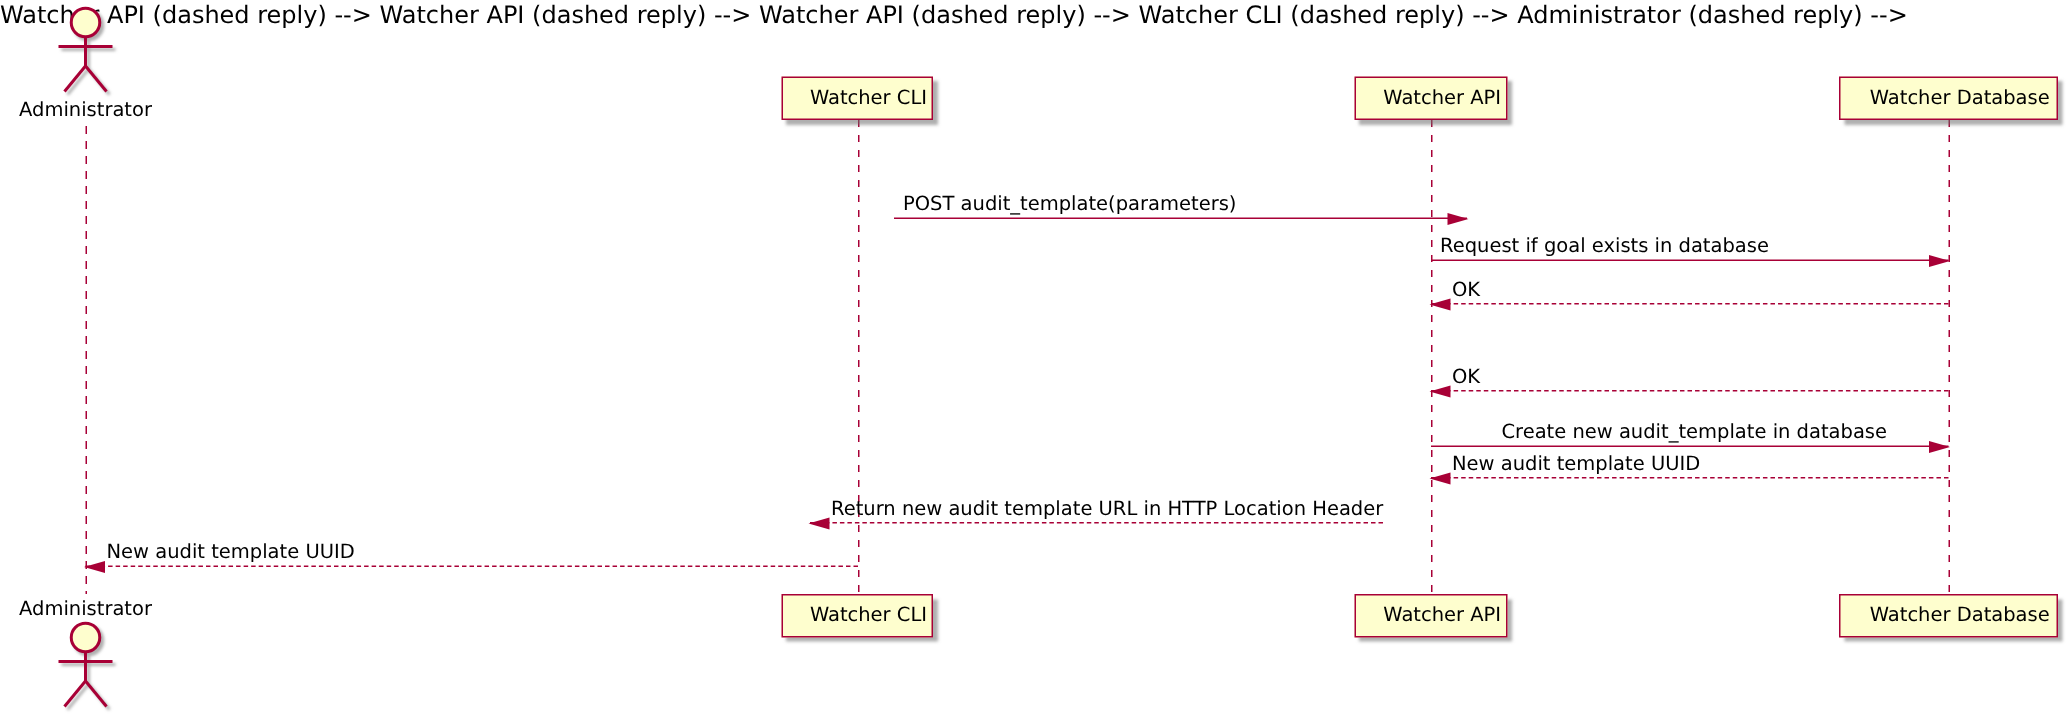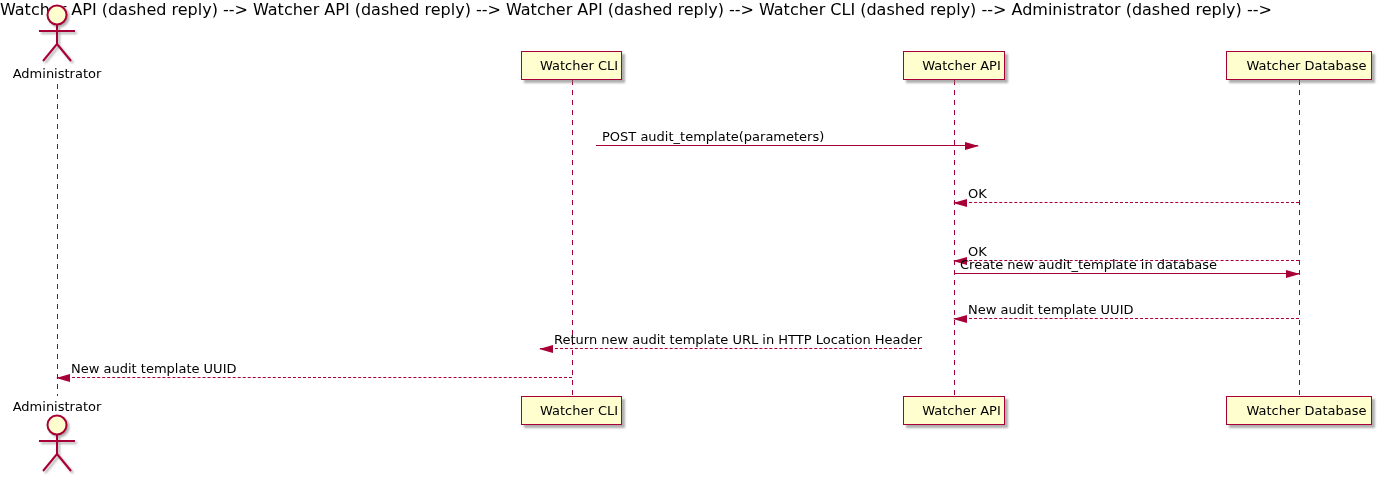--- a/index.html
+++ b/index.html
@@ -103,41 +103,47 @@
 
   
   <div class="message" style="left:560px; top:128px; width:382px;margin-left:36px;">
     <div class="msg-label ltr">POST audit_template(parameters)</div>
     <div class="msg-line solid">
         <div class="arrow right"></div>
       </div>
   </div>
 
   
+  <div class="message" style="left:954px; top:156px; width:345px;">
+    <div class="msg-label ltr">Request if goal exists in database</div>
+    <div class="msg-line solid">
+        <div class="arrow right"></div>
+      </div>
+  </div>
 
    Watcher API (dashed reply) --&gt;
   <div class="message" style="left:954px; top:185px; width:345px;">
     <div class="msg-label rtl">OK</div>
     <div class="msg-line dashed">
         <div class="arrow left"></div>
       </div>
   </div>
 
   
 
    Watcher API (dashed reply) --&gt;
   <div class="message" style="left:954px; top:243px; width:345px;">
     <div class="msg-label rtl">OK</div>
     <div class="msg-line dashed">
         <div class="arrow left"></div>
       </div>
   </div>
 
   
-  <div class="message" style="left:954px; top:256px; width:345px;">
+  <div class="message" style="left:954px; top:280px; width:345px;text-align:center;">
     <div class="msg-label ltr">Create new audit_template in database</div>
     <div class="msg-line solid">
         <div class="arrow right"></div>
       </div>
   </div>
 
    Watcher API (dashed reply) --&gt;
   <div class="message" style="left:954px; top:301px; width:345px;">
     <div class="msg-label rtl">New audit template UUID</div>
     <div class="msg-line dashed">

